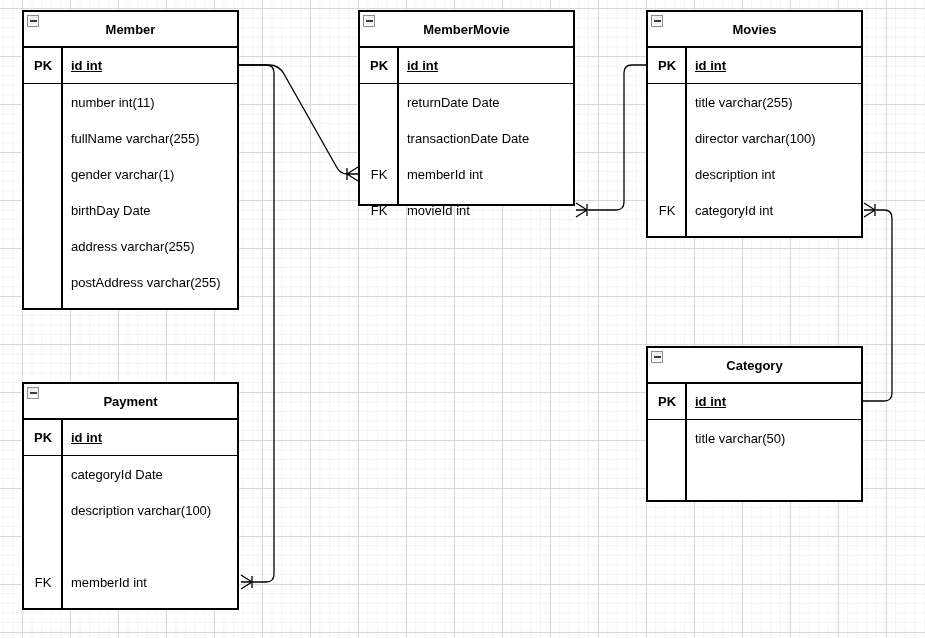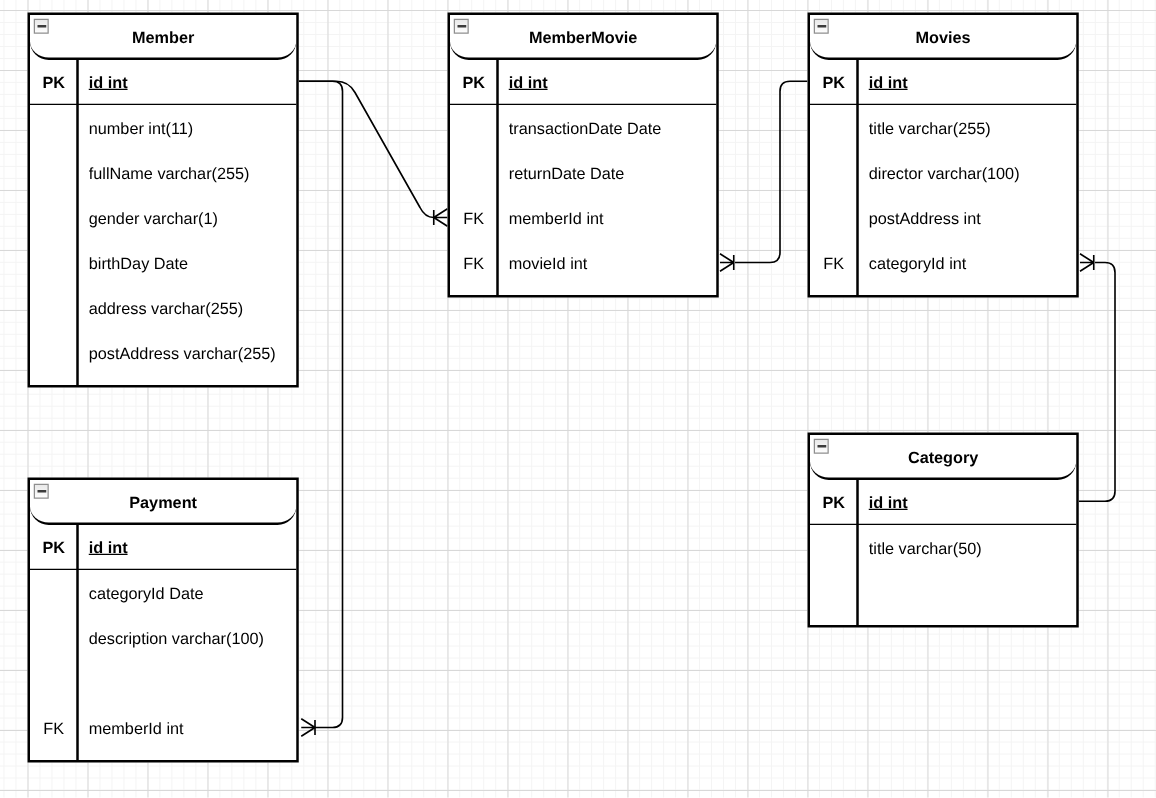--- a/index.html
+++ b/index.html
@@ -20,21 +20,21 @@
   .edges{position:absolute;left:0;top:0;width:925px;height:638px;}
   .edges path{fill:none;stroke:#000;stroke-width:1.3px;}
 
   .er-table{
     position:absolute;background:#fff;border:2px solid #000;
     box-sizing:border-box;font-size:13px;
   }
   .er-title{
     height:34px;border-bottom:2px solid #000;
     display:flex;align-items:center;justify-content:center;
-    font-weight:bold;position:relative;border-radius:15px;
+    font-weight:bold;position:relative;
   }
   .collapse{
     position:absolute;left:3px;top:3px;width:12px;height:12px;
     border:1px solid #8f8f8f;background:linear-gradient(#e9e9e9,#fdfdfd);
     display:flex;align-items:center;justify-content:center;box-sizing:border-box;
   }
   .collapse .minus{width:7px;height:2px;background:#3b3b3b;}
   .coldiv{
     position:absolute;left:37px;top:36px;bottom:0;width:1.5px;background:#000;
   }
@@ -110,41 +110,41 @@
           <div class="valcell">address varchar(255)</div>
         </div>
         <div class="row attr-row">
           <div class="keycell"></div>
           <div class="valcell">postAddress varchar(255)</div>
         </div>
       </div>
     <div class="coldiv" style="background: rgb(0, 0, 0);"></div>
   </div>
 
-  <div class="er-table" style="left: 358px; top: 10px; width: 217px; height: 228px; border-color: rgb(0, 0, 0);">
+  <div class="er-table" style="left: 358px; top: 10px; width: 217px; height: 196px; border-color: rgb(0, 0, 0);">
     <div class="er-title">
       <span class="collapse">
           <span class="minus"></span>
         </span>
       <span>MemberMovie</span>
     </div>
     <div class="rows">
         <div class="row pk-row">
           <div class="keycell">PK</div>
           <div class="valcell">id int</div>
         </div>
         <div class="row attr-row">
           <div class="keycell"></div>
+          <div class="valcell">returnDate Date</div>
+        </div>
+        <div class="row attr-row">
+          <div class="keycell"></div>
           <div class="valcell">transactionDate Date</div>
         </div>
         <div class="row attr-row">
-          <div class="keycell"></div>
-          <div class="valcell">returnDate Date</div>
-        </div>
-        <div class="row attr-row">
           <div class="keycell">FK</div>
           <div class="valcell">memberId int</div>
         </div>
         <div class="row attr-row">
           <div class="keycell">FK</div>
           <div class="valcell">movieId int</div>
         </div>
       </div>
     <div class="coldiv" style="background: rgb(0, 0, 0);"></div>
   </div>
@@ -164,21 +164,21 @@
         <div class="row attr-row">
           <div class="keycell"></div>
           <div class="valcell">title varchar(255)</div>
         </div>
         <div class="row attr-row">
           <div class="keycell"></div>
           <div class="valcell">director varchar(100)</div>
         </div>
         <div class="row attr-row">
           <div class="keycell"></div>
-          <div class="valcell">postAddress int</div>
+          <div class="valcell">description int</div>
         </div>
         <div class="row attr-row">
           <div class="keycell">FK</div>
           <div class="valcell">categoryId int</div>
         </div>
       </div>
     <div class="coldiv" style="background: rgb(0, 0, 0);"></div>
   </div>
 
   <div class="er-table" style="left: 22px; top: 382px; width: 217px; height: 228px; border-color: rgb(0, 0, 0);">

